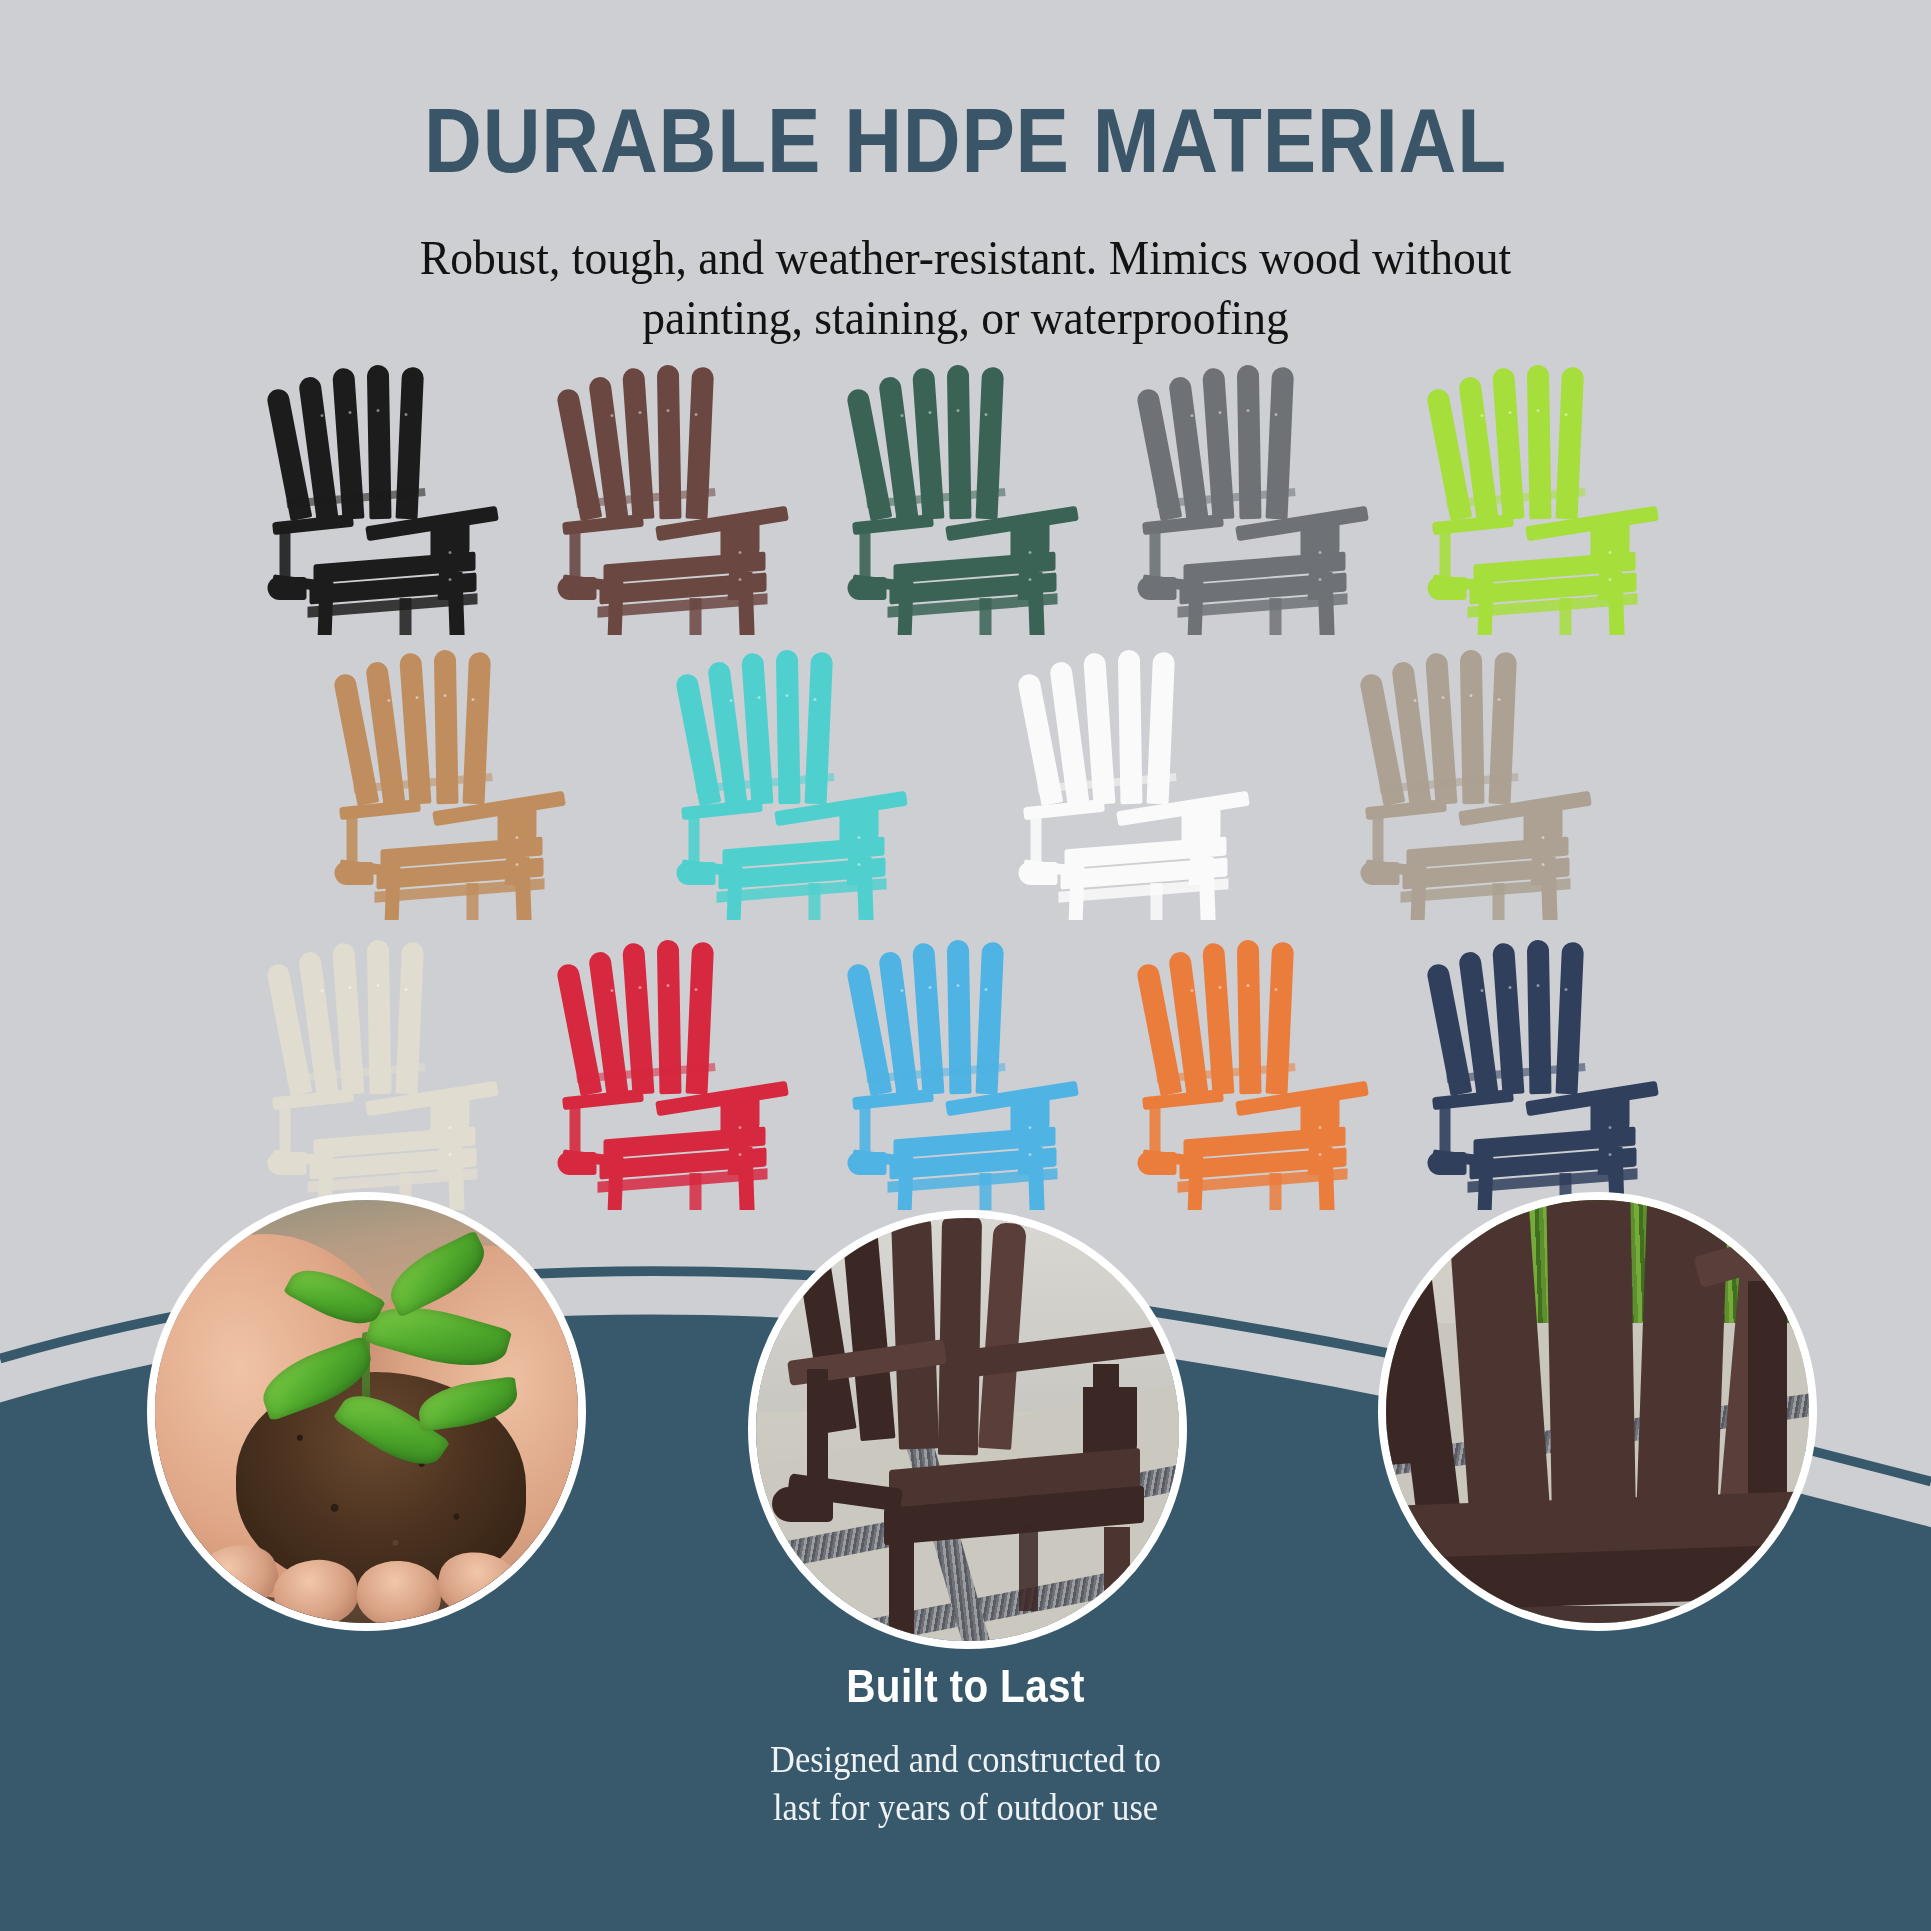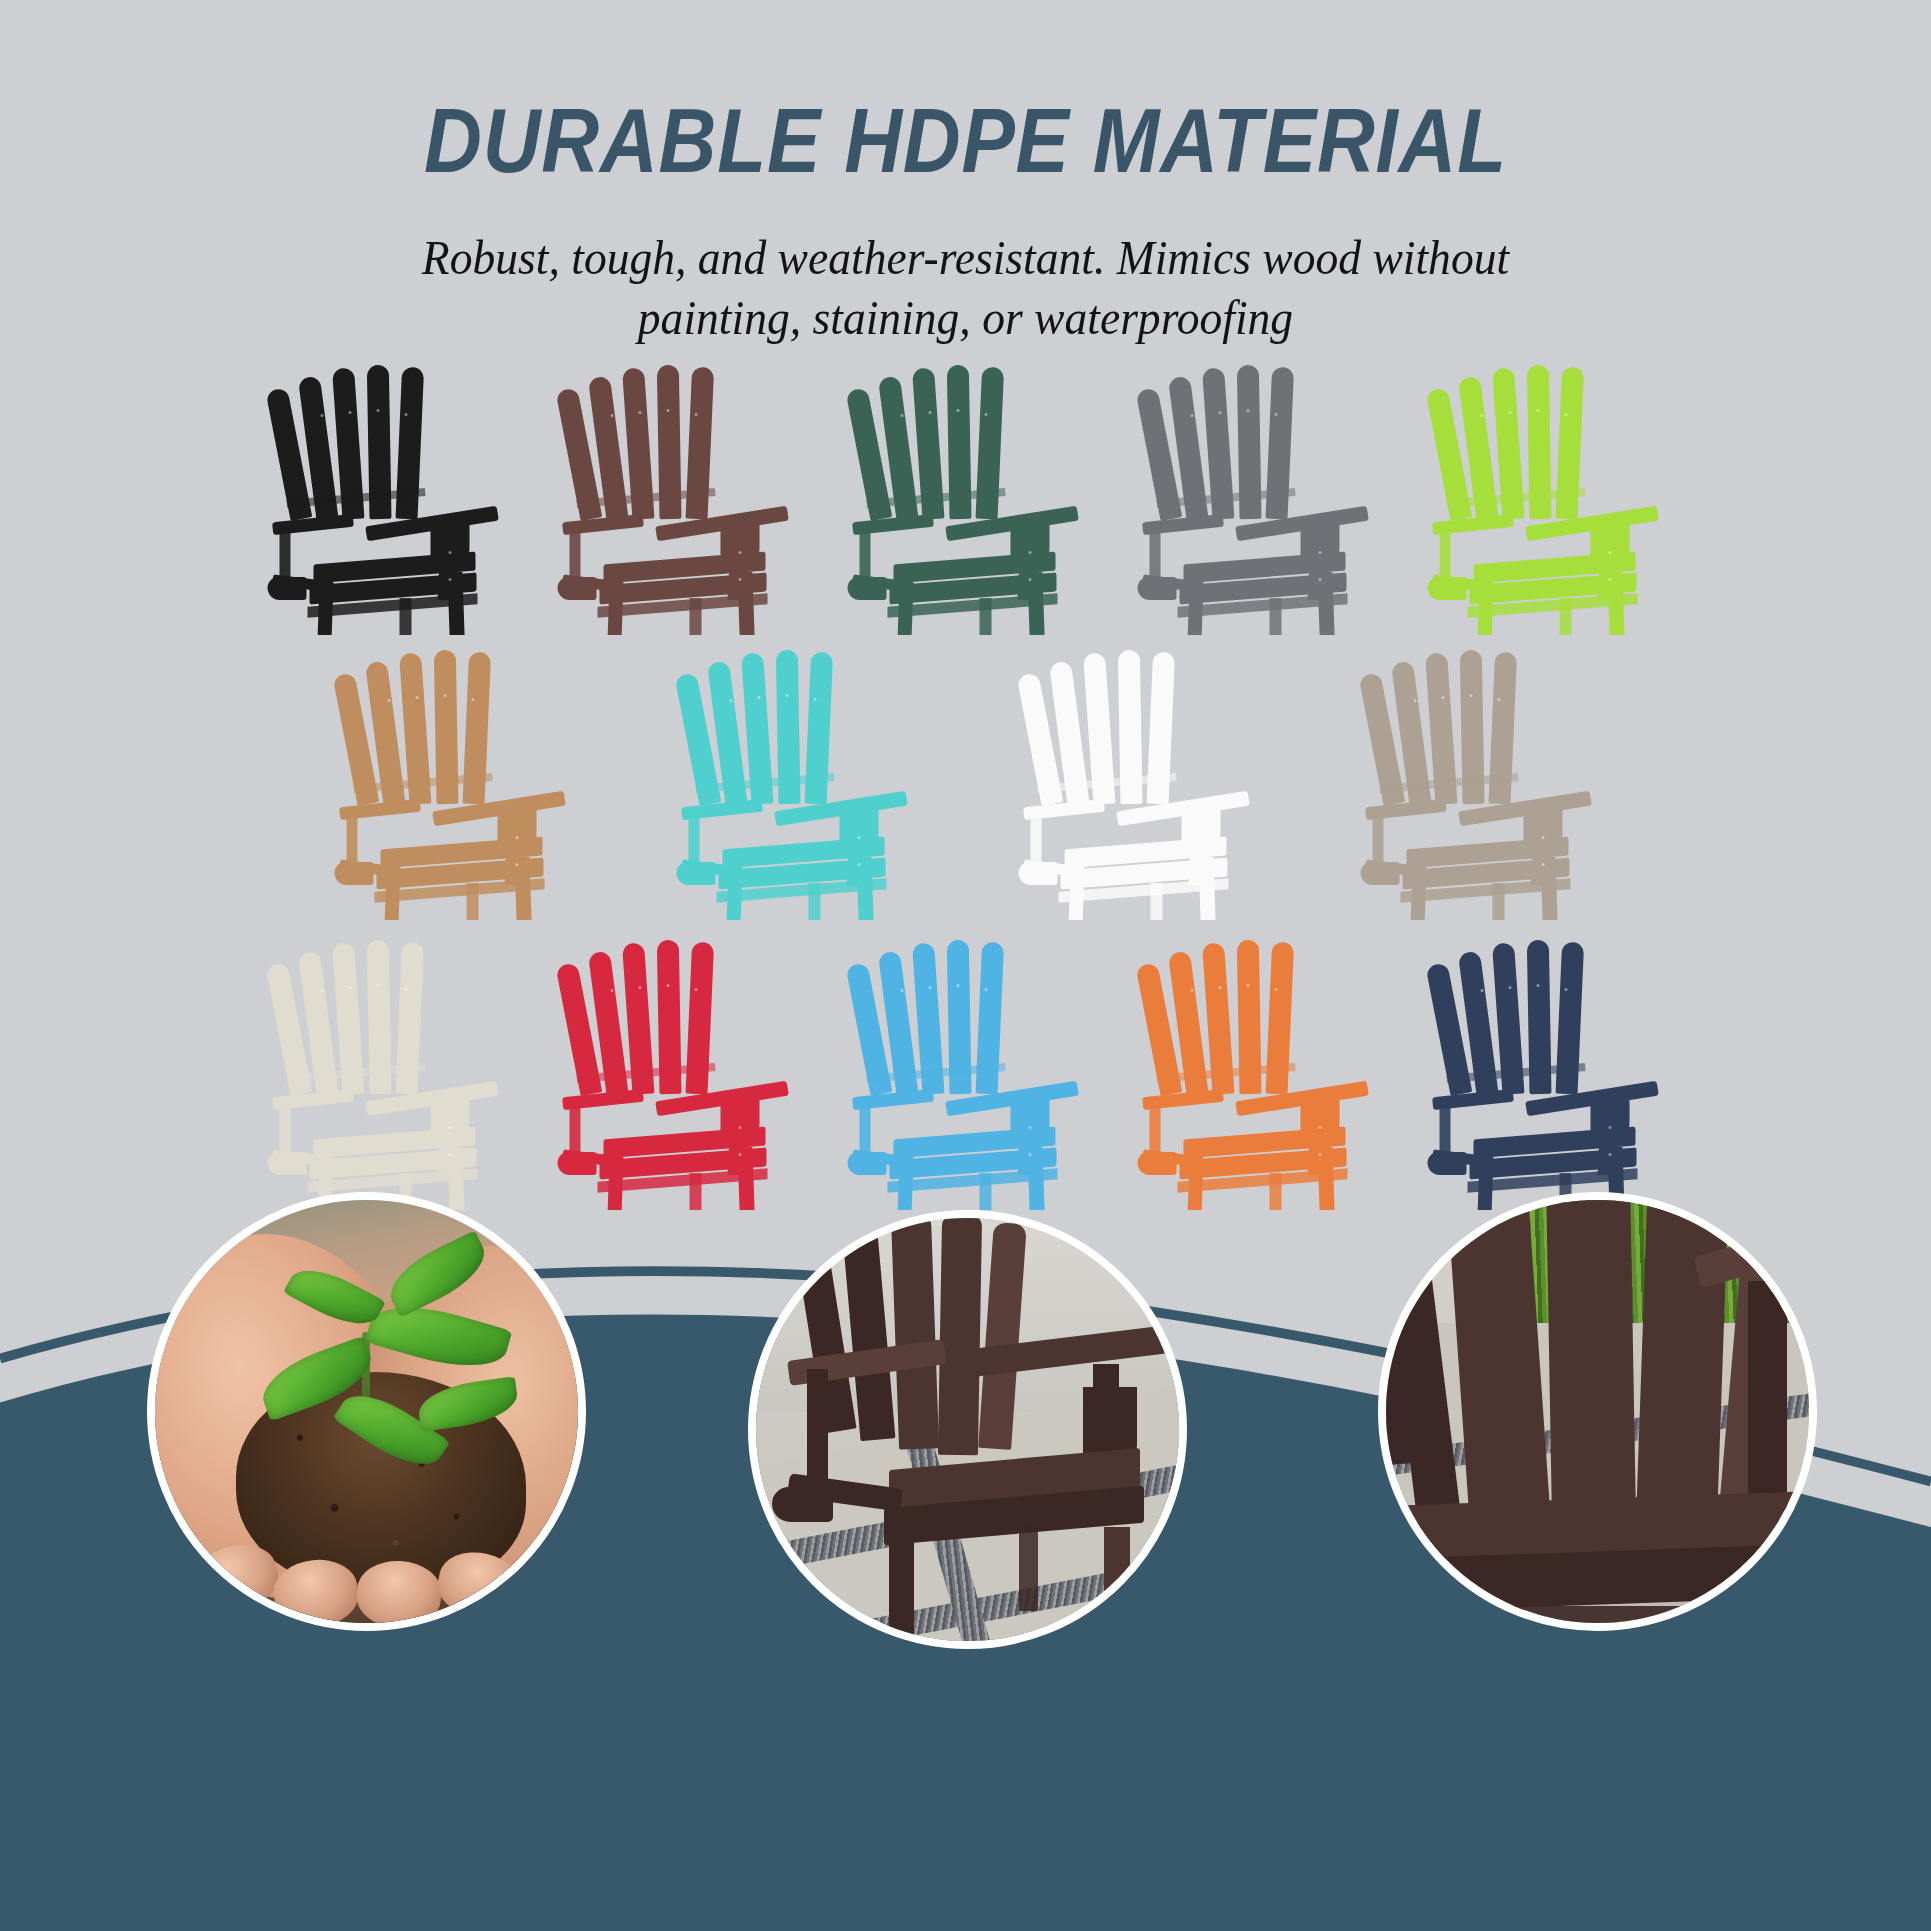--- a/index.html
+++ b/index.html
@@ -4,21 +4,21 @@
 <style>
   * { margin:0; padding:0; box-sizing:border-box; }
   html, body { width:1931px; height:1931px; }
   body {
     font-family: "Liberation Sans", sans-serif;
     background:#CDCFD3;
     overflow:hidden;
     position:relative;
   }
 
-  #stage { position:absolute; inset:0; width:1931px; height:1931px;font-style:italic; }
+  #stage { position:absolute; inset:0; width:1931px; height:1931px; }
 
   
   .header { position:absolute; top:0; left:0; width:1931px; text-align:center; }
   .title {
     font-family:"Liberation Sans", sans-serif;
     font-weight:bold;
     font-size:91px;
     letter-spacing:0.9px;
     color:#3A5568;
     transform:scaleX(0.88);
@@ -678,16 +678,20 @@
           <i class="dk" style="left:-8.8px; top:53px;  width:40px; height:211px; transform:rotate(-4deg);"></i>
           <i style="left:0;   top:298px; width:456px; height:54px; transform:skewY(-2deg);"></i>
           <i class="dk" style="left:0;   top:351px; width:456px; height:53px; transform:skewY(-2deg);"></i>
           <i class="dk" style="left:0;   top:406px; width:456px; height:53px; opacity:.9;"></i>
         </div>
       </div>
     </div>
   </div>
 
   <div class="feats" id="feature-text-row">
+      <div class="feat">
+        <h3>Built to Last</h3>
+        <p><span>Designed and constructed to</span><br><span>last for years of outdoor use</span></p>
+      </div>
     </div>
 
 </div>
 
 
 </body></html>

